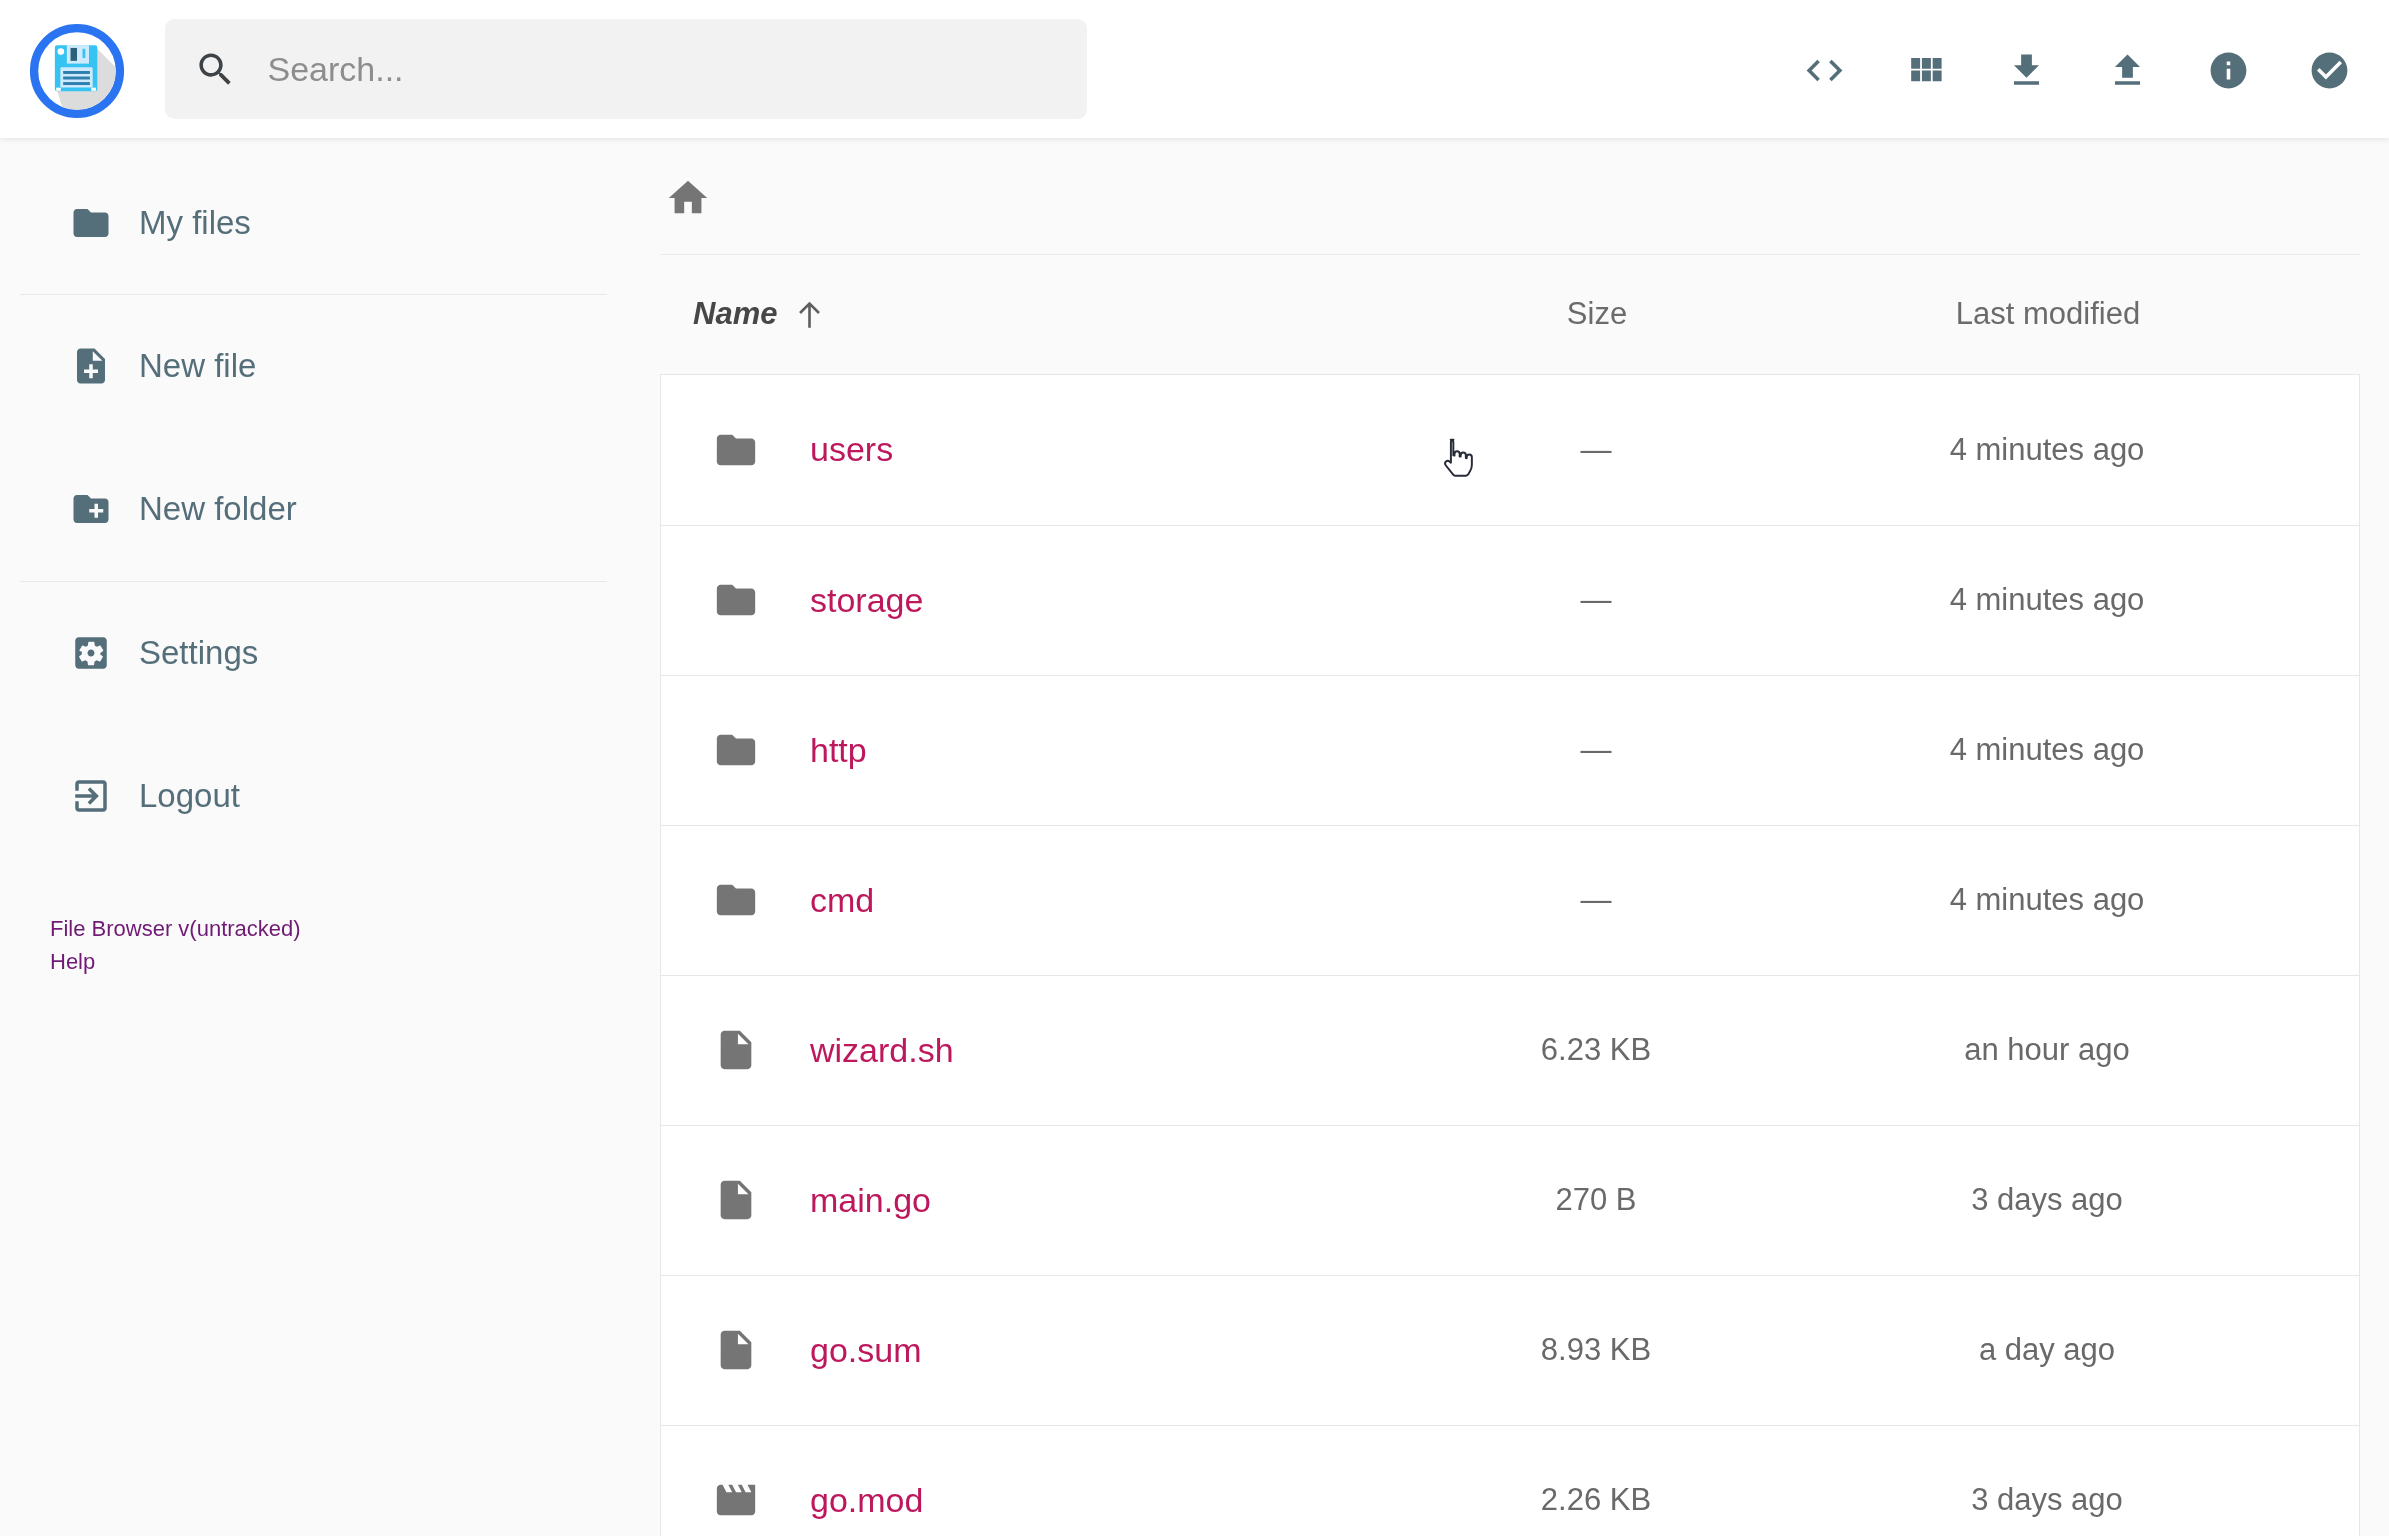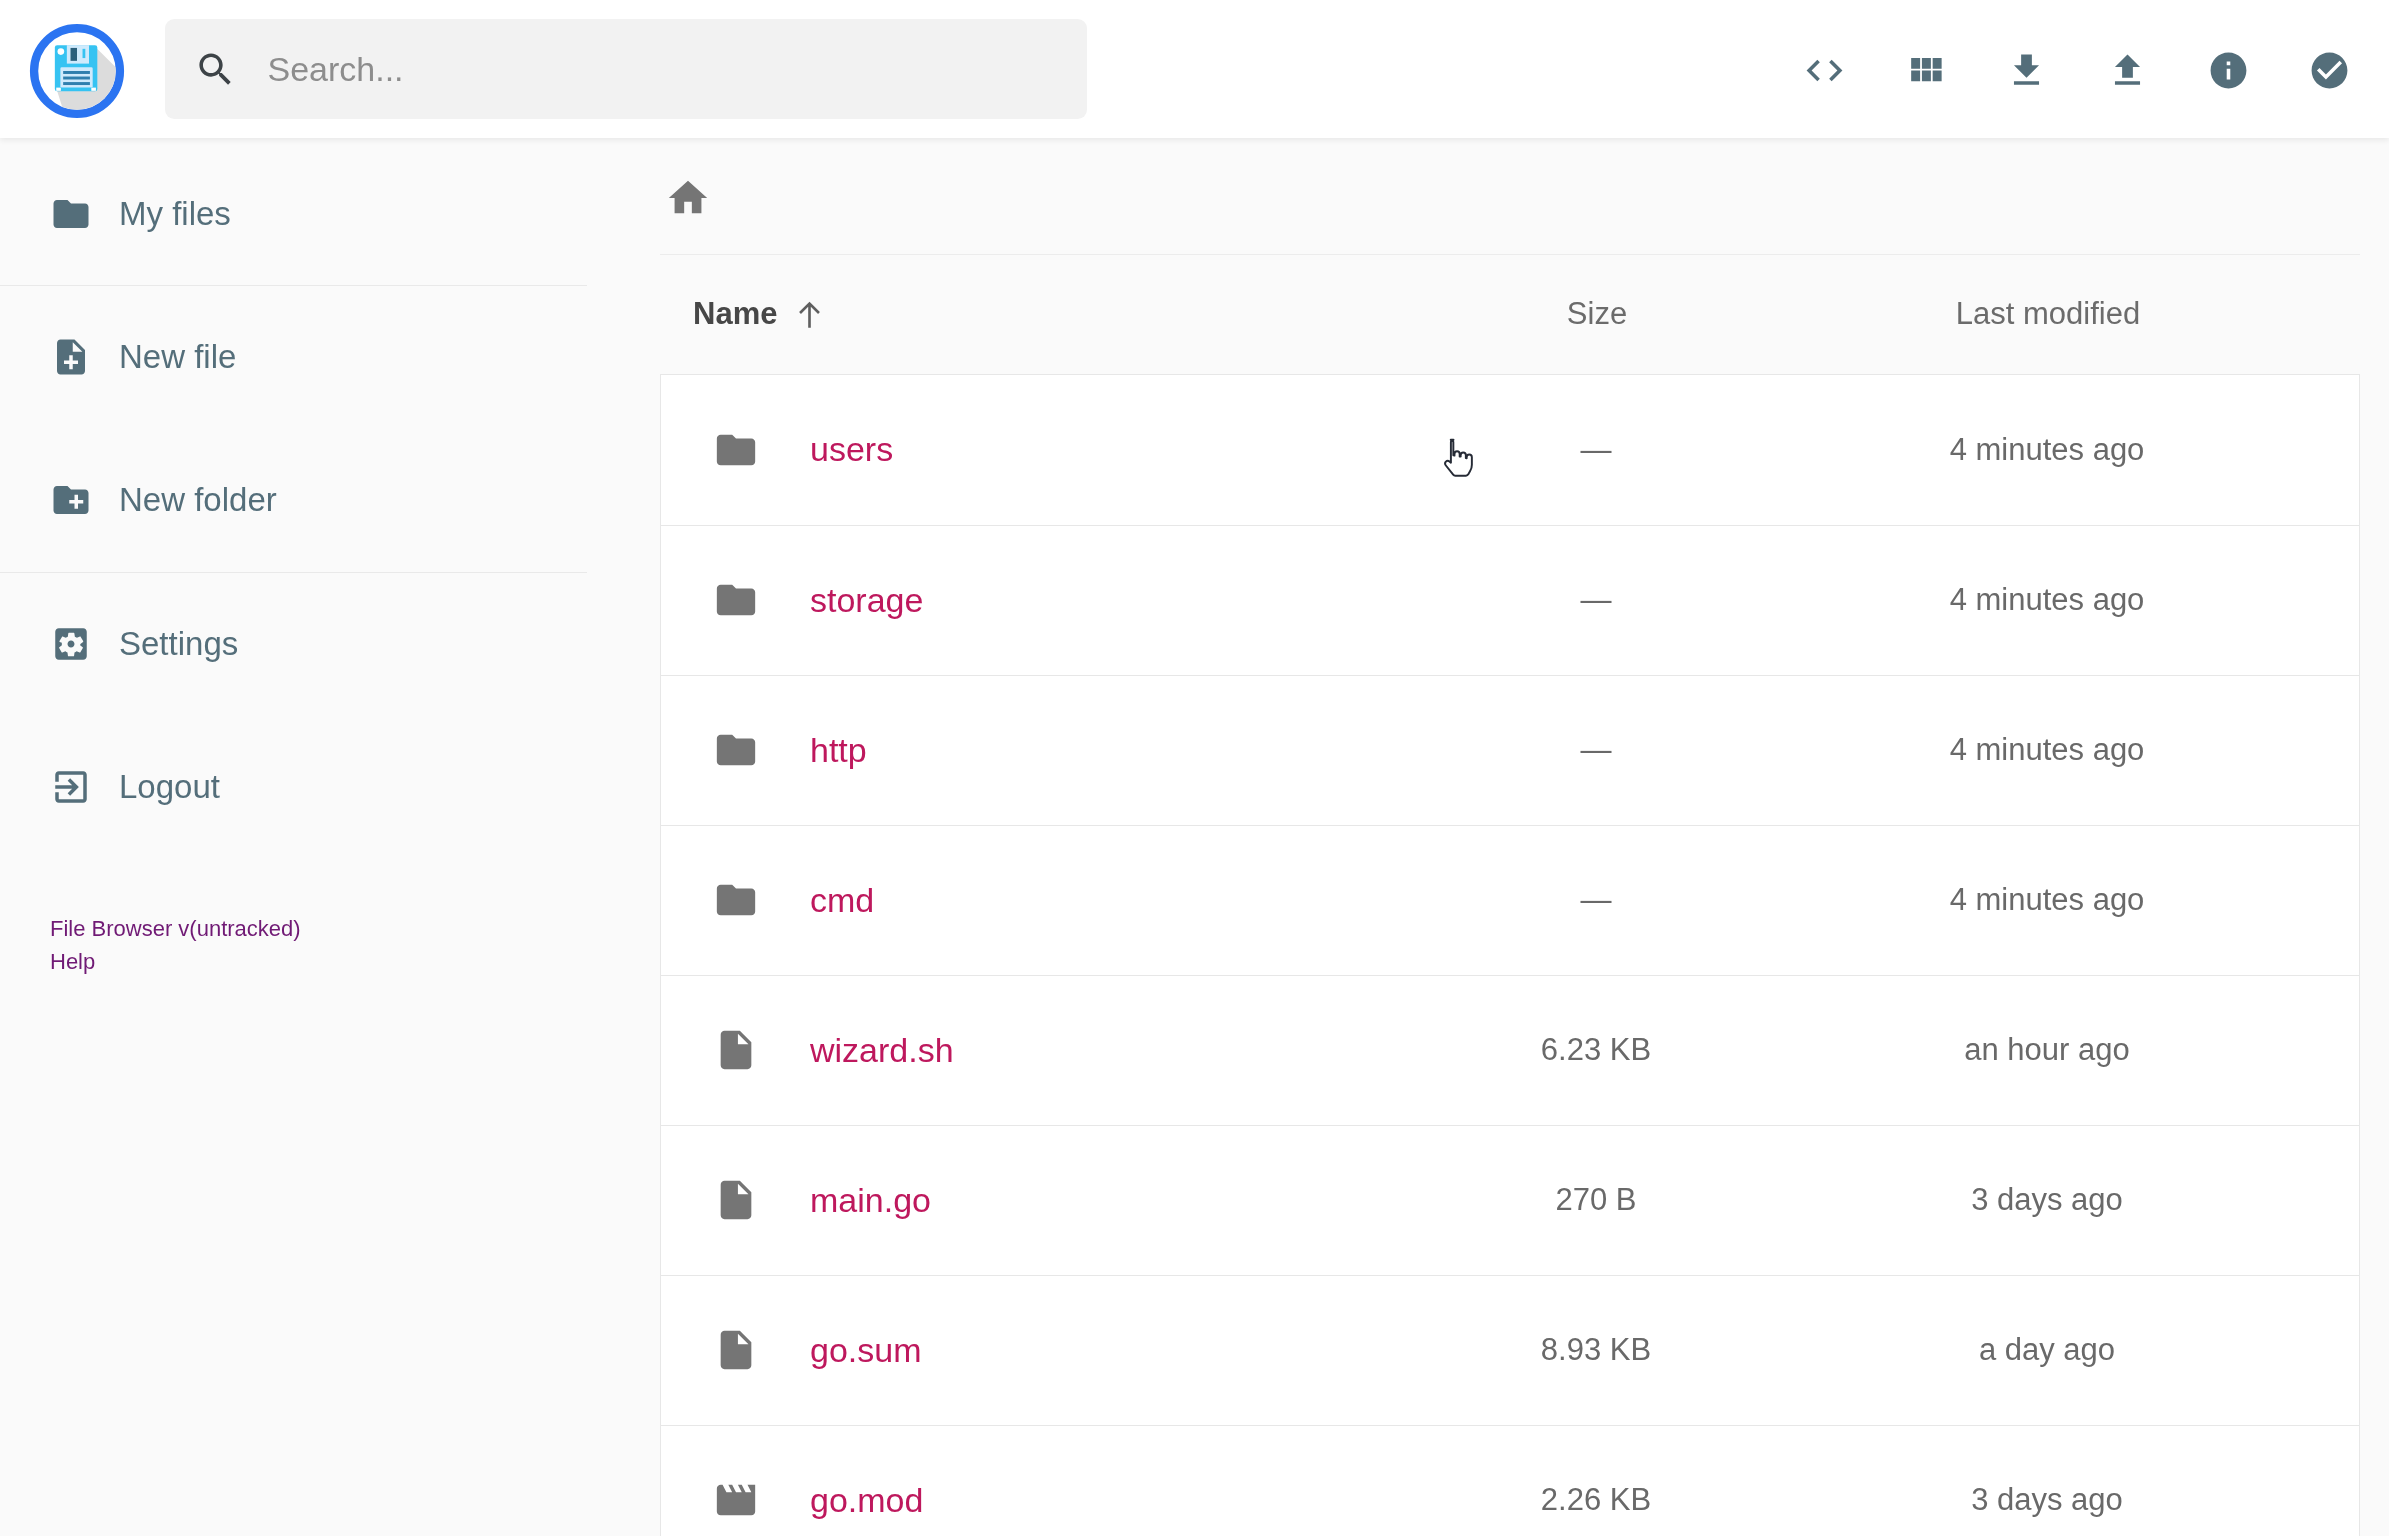--- a/index.html
+++ b/index.html
@@ -32,21 +32,21 @@
   .search .ph { margin-left:30.5px; font-size:34px; color:#8d8d8d; }
 
   .header-actions {
     position:absolute; right:38px; top:0; height:141px;
     display:flex; align-items:center; gap:58px;
   }
   .act-btn { width:43px; height:43px; cursor:pointer; display:flex; }
   .act-btn svg { width:43px; height:43px; fill:#546e7a; }
 
   
-  .sidebar { position:absolute; left:0; top:142px; width:587px; }
+  .sidebar { position:absolute; left:0; top:151px; width:587px;padding-left:20px; }
   .side-item {
     height:143px; display:flex; align-items:center;
     padding-left:50px; gap:27px;
     color:#546e7a; font-size:33px; cursor:pointer;
   }
   .side-item svg { width:42px; height:42px; fill:#546e7a; flex:none; }
   .side-divider { height:0.9px; width:587px; background:#e9e9e9; }
 
   .side-footer {
     position:absolute; left:50px; top:912px;
@@ -61,21 +61,21 @@
   .home-btn svg { width:46px; height:46px; fill:#757575; }
   .crumb-divider { height:0.9px; background:#ececec; }
 
   .listing-header {
     height:119px;
     display:grid; grid-template-columns:1fr 278px 624px;
     align-items:center;
   }
   .lh-name {
     padding-left:33px; font-size:31px; font-weight:700; color:#474747;
-    display:flex; align-items:center; gap:15px; cursor:pointer;
+    display:flex; align-items:center; gap:15px; cursor:pointer;font-style:italic;
   }
   .lh-name svg { width:35px; height:35px; }
   .lh-col { text-align:center; font-size:31px; color:#6b6b6b; cursor:pointer; }
 
   .listing {
     background:#ffffff;
     border:0.9px solid #e7e7e7; border-bottom:none;
   }
   .row {
     height:150px;

